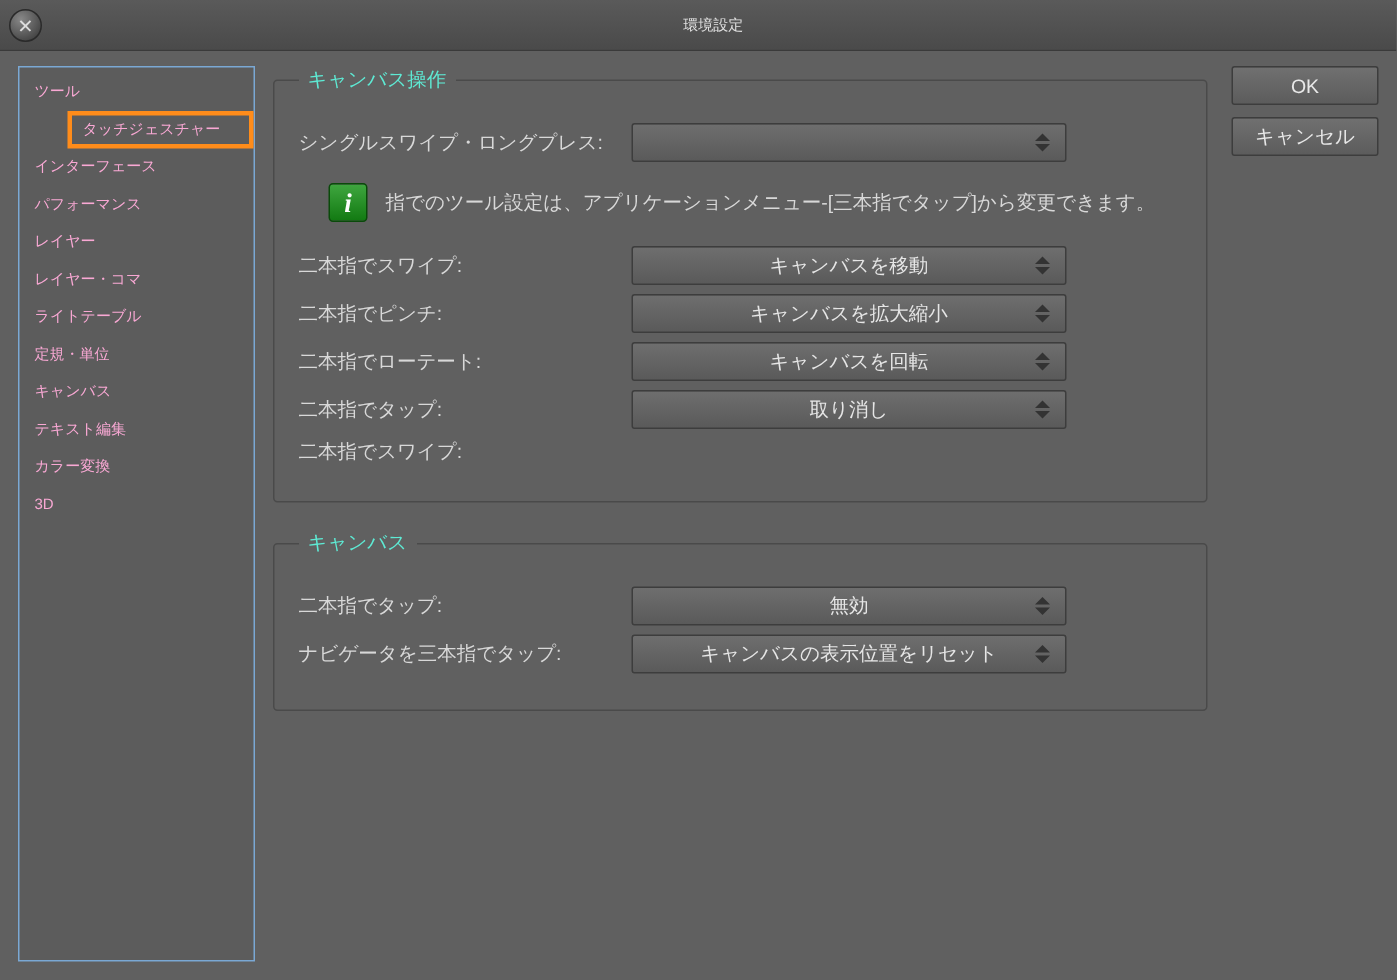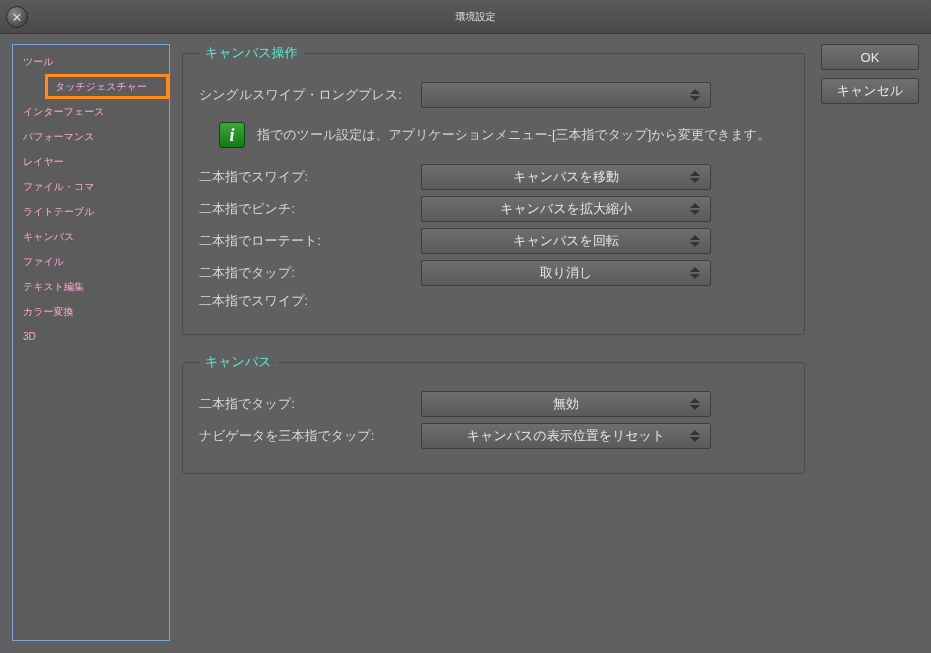--- a/index.html
+++ b/index.html
@@ -174,24 +174,24 @@
 </div>
 
 <div class="content">
 
   <div class="sidebar">
     <div class="sidebar-item"><span>ツール</span></div>
     <div class="sidebar-item selected"><span>タッチジェスチャー</span></div>
     <div class="sidebar-item"><span>インターフェース</span></div>
     <div class="sidebar-item"><span>パフォーマンス</span></div>
     <div class="sidebar-item"><span>レイヤー</span></div>
-    <div class="sidebar-item"><span>ファイル・コマ</span></div>
+    <div class="sidebar-item"><span>レイヤー・コマ</span></div>
     <div class="sidebar-item"><span>ライトテーブル</span></div>
+    <div class="sidebar-item"><span>定規・単位</span></div>
     <div class="sidebar-item"><span>キャンバス</span></div>
-    <div class="sidebar-item"><span>ファイル</span></div>
     <div class="sidebar-item"><span>テキスト編集</span></div>
     <div class="sidebar-item"><span>カラー変換</span></div>
     <div class="sidebar-item"><span>3D</span></div>
   </div>
 
   <div class="main">
 
     <div class="right-buttons">
       <div class="btn">
           <span>OK</span>

